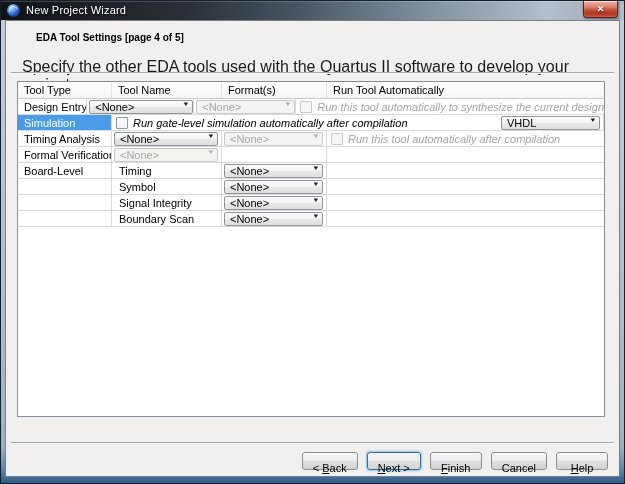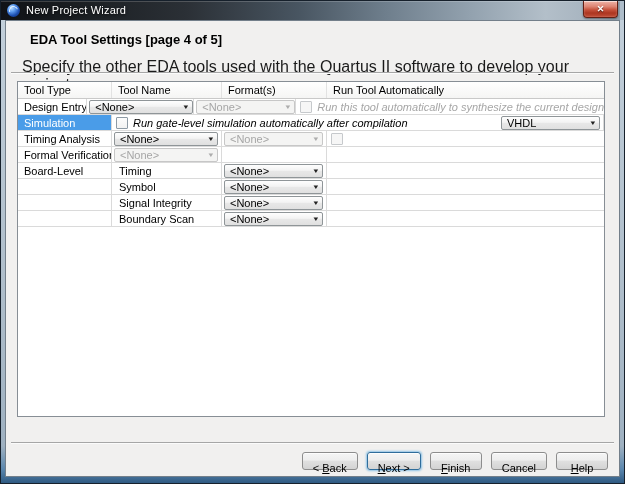--- a/index.html
+++ b/index.html
@@ -46,21 +46,21 @@
   .frame{
     position:absolute; top:19px; left:0; right:0; bottom:0;
     background:linear-gradient(180deg,#c2cfda 0%,#aebdca 60%,#9fb1c1 92%,#5b87ae 97%,#2f5a82 100%);
     padding:0 4px 6px 4px;
   }
   .body{
     position:relative; width:100%; height:100%;
     background:#f1f0ef; border:1px solid #737f8a;
   }
 
-  .heading{ position:absolute; left:24px; top:11px; font-size:13px; font-weight:bold; color:#000; }
+  .heading{ position:absolute; left:30px; top:11px; font-size:10px; font-weight:bold; color:#000; }
   .desc{ position:absolute; left:16px; top:37px; font-size:16px; color:#1a1a1a; }
   .sep{ position:absolute; left:5px; right:5px; height:2px;
         border-top:1px solid #a6a6a6; border-bottom:1px solid #fbfbfb; }
   .sep-top{ top:51px; }
   .sep-bottom{ top:421px; }
   .tools-label{ position:absolute; left:32px; top:58px; font-size:11px; color:#000; }
 
   
   .table{
     position:absolute; left:11px; top:60px; width:588px; height:336px;
@@ -75,21 +75,21 @@
   .cell{ height:100%; display:flex; align-items:center; }
   .c-type{ width:94px; border-right:1px solid #dadada; padding-left:6px; color:#000; white-space:nowrap; overflow:hidden; }
   .c-name{ width:110px; border-right:1px solid #dadada; }
   .c-format{ width:105px; border-right:1px solid #dadada; }
   .c-run{ flex:1;font-style:italic; }
   .c-type.selected{ background:#4a9ce8; color:#ffffff; }
 
   .plain{ padding-left:7px; color:#000; white-space:nowrap; }
 
   .combo{
-    display:flex; align-items:center; height:14px; margin-left:2px;
+    display:flex; height:14px; margin-left:2px;
     border:1px solid #8f9598; border-radius:2px; padding:0 3px 0 5px;
     background:linear-gradient(#fefefe 0%, #f3f3f3 45%, #e8e8e8 50%, #e0e0e0 100%);
     color:#000; white-space:nowrap; overflow:hidden;
   }
   .combo .cval{ flex:1; overflow:hidden; }
   .combo .carrow{ font-size:6px; color:#222; margin-left:4px; transform:scaleX(1.3); }
   .c-name .combo{ width:104px; }
   .c-format .combo{ width:99px; }
   .combo.disabled{
     background:#f4f4f3; border-color:#c7c7c7; color:#a6a6a6;
@@ -193,20 +193,21 @@
             </div>
           </div>
           <div class="cell c-format">
             <div class="combo disabled">
               <span class="cval">&lt;None&gt;</span>
               <span class="carrow">▼</span>
             </div>
           </div>
           <div class="cell c-run">
             <span class="cb disabled"></span>
+            <span class="cblabel disabled">Run this tool automatically after compilation</span>
           </div>
         </div>
 
         <div class="trow">
           <div class="cell c-type">Formal Verification</div>
           <div class="cell c-name">
             <div class="combo disabled">
               <span class="cval">&lt;None&gt;</span>
               <span class="carrow">▼</span>
             </div>

